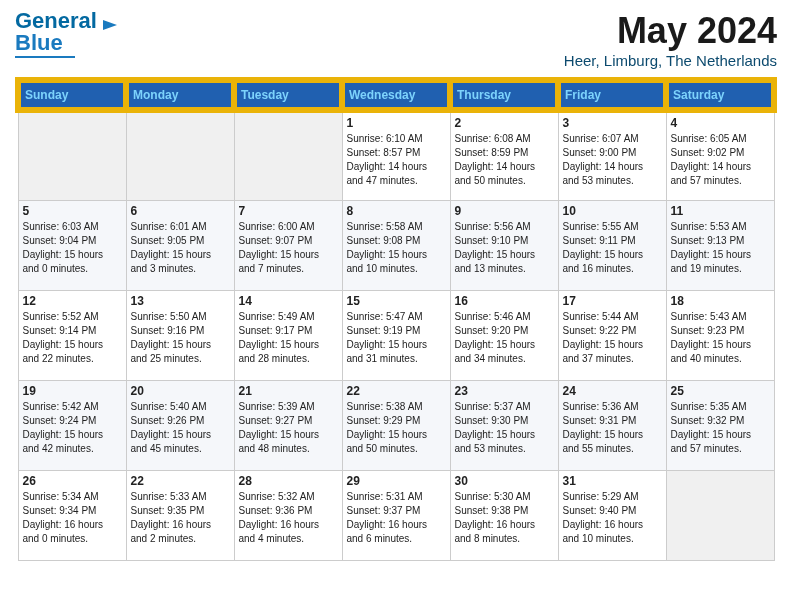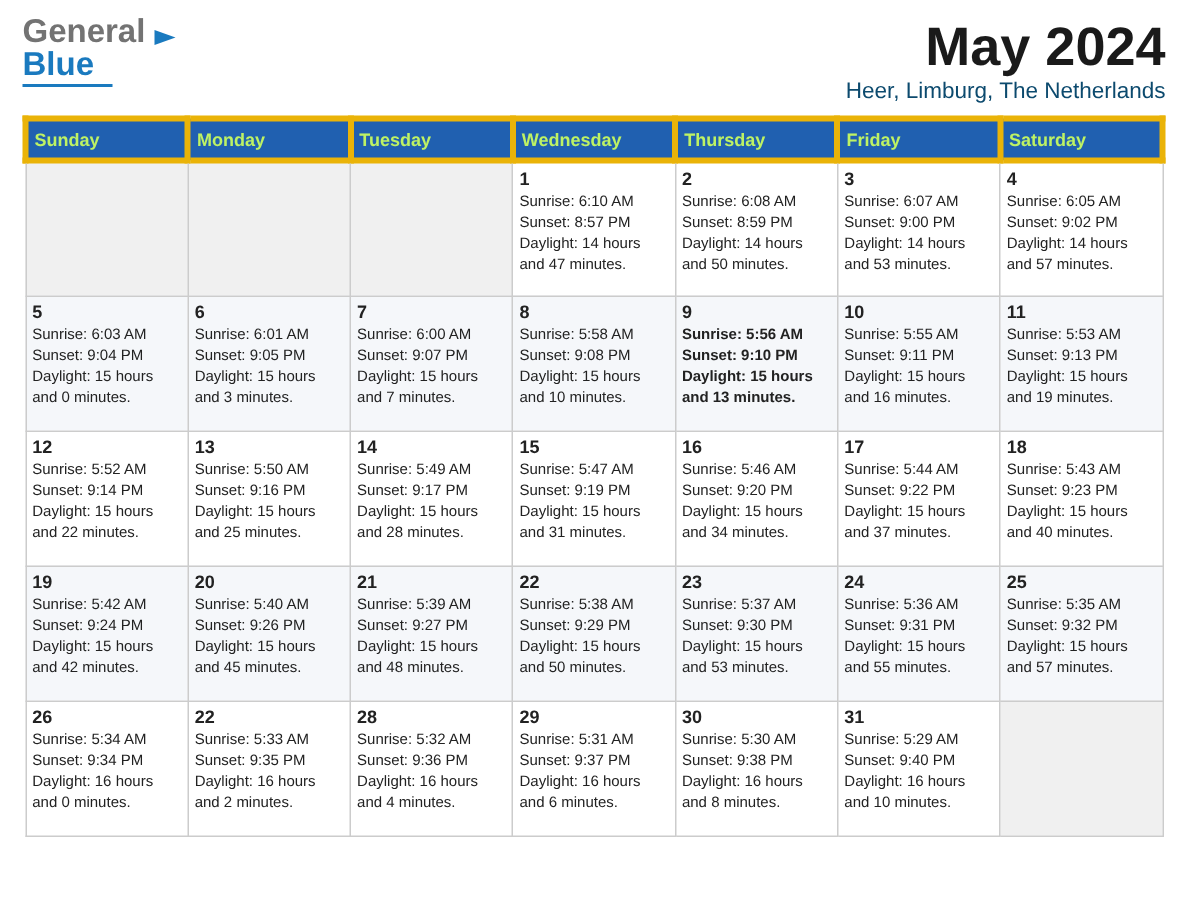--- a/index.html
+++ b/index.html
@@ -45,26 +45,26 @@
       font-size: 15px;
       color: #0c4a6e;
     }
     table {
       width: 100%;
       border-collapse: collapse;
       table-layout: fixed;
     }
     thead tr th {
       background-color: #2060b0;
-      color: #bef264;
+      color: #7dd3fc;
       font-size: 12px;
       font-weight: bold;
       padding: 5px 4px;
       text-align: left;
-      border: 4px solid #eab308;
+      border: 6px solid #eab308;
     }
     tbody tr td {
       vertical-align: top;
       border: 1px solid #ccc;
       padding: 3px 4px;
       font-size: 10px;
       color: #222;
       height: 90px;
       background: #fff;
     }
@@ -85,21 +85,21 @@
       background: #f0f0f0 !important;
     }
   </style>
 </head>
 <body>
 
 <div class="header">
   <div class="logo">
     <div style="display:flex;align-items:center;">
       <span class="logo-text">
-        <span style="color:#737373;margin-top:17px;">General</span><br><span style="color:#1a7abf;">Blue</span>
+        <span style="color:#0369a1;margin-top:17px;">General</span><br><span style="color:#1a7abf;">Blue</span>
       </span>
       <div style="margin-left:4px;margin-top:-10px;">
         <svg width="18" height="18" viewBox="0 0 18 18">
           <polygon points="2,4 16,9 2,14" fill="#1a7abf"></polygon>
         </svg>
       </div>
     </div>
     <div class="logo-underline"></div>
   </div>
   <div class="title-block">
@@ -178,21 +178,21 @@
         </td>
         <td>
           <span class="day-num">8</span>
           <div class="day-info" style="white-space: pre-line;">Sunrise: 5:58 AM
 Sunset: 9:08 PM
 Daylight: 15 hours
 and 10 minutes.</div>
         </td>
         <td>
           <span class="day-num">9</span>
-          <div class="day-info" style="white-space: pre-line; font-weight: bold;">Sunrise: 5:56 AM
+          <div class="day-info" style="white-space: pre-line;">Sunrise: 5:56 AM
 Sunset: 9:10 PM
 Daylight: 15 hours
 and 13 minutes.</div>
         </td>
         <td>
           <span class="day-num">10</span>
           <div class="day-info" style="white-space: pre-line;">Sunrise: 5:55 AM
 Sunset: 9:11 PM
 Daylight: 15 hours
 and 16 minutes.</div>

